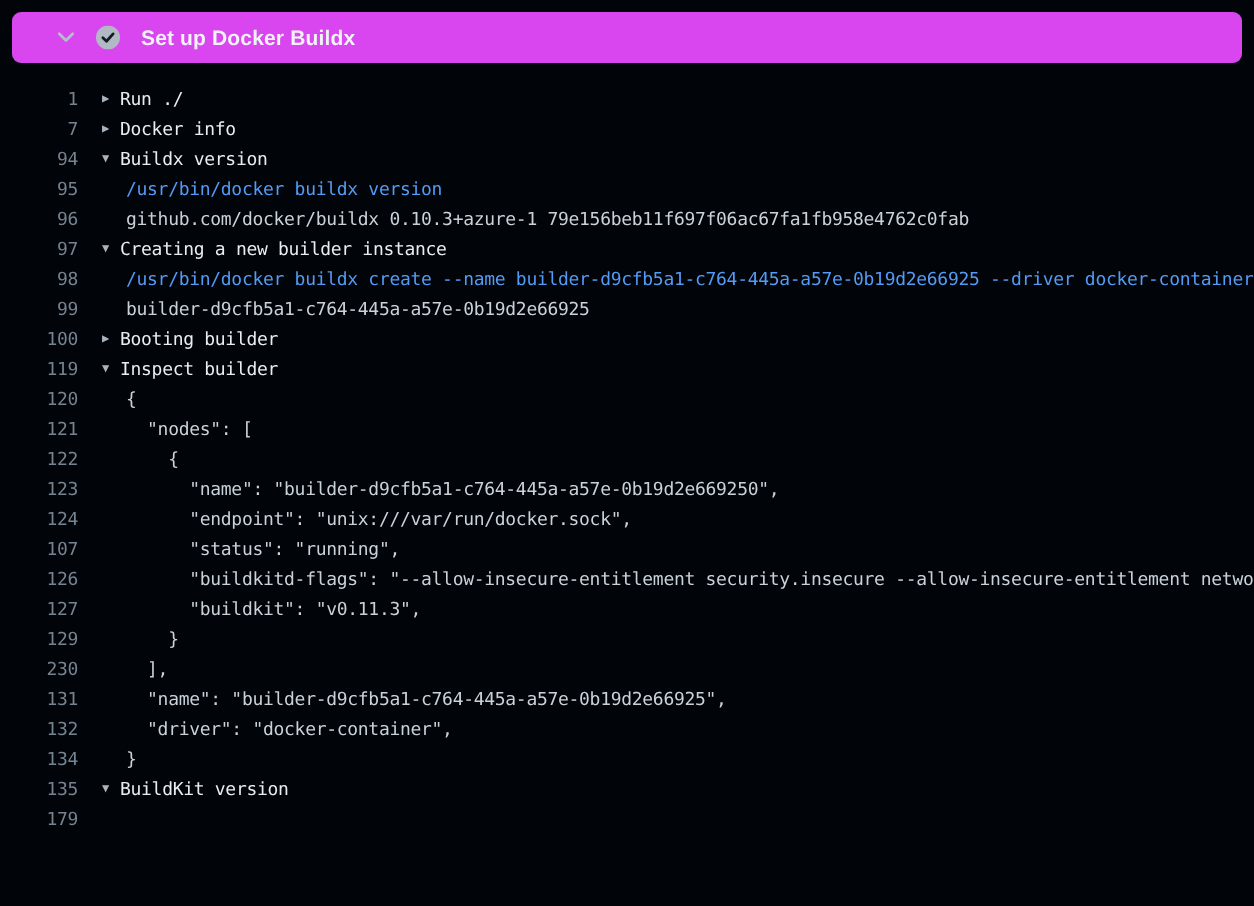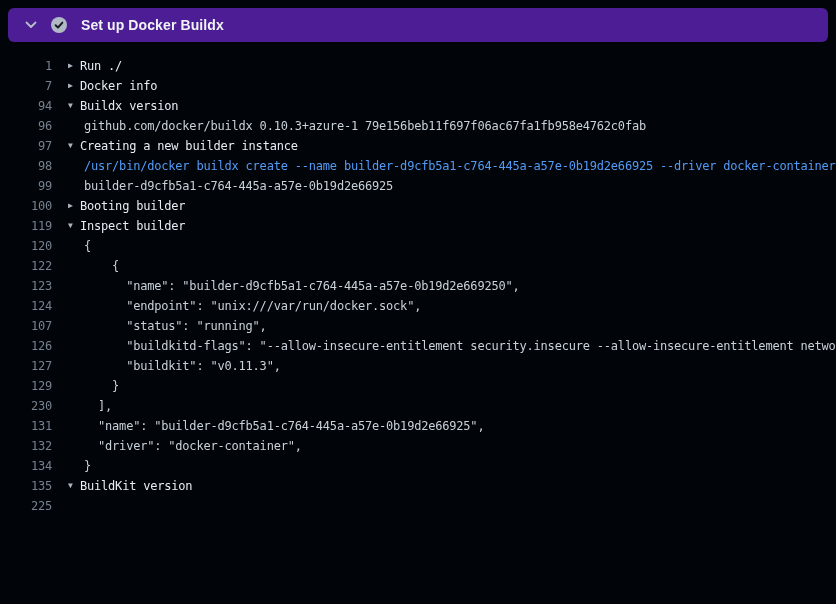--- a/index.html
+++ b/index.html
@@ -7,25 +7,25 @@
     width: 836px; height: 604px;
     background: #010409;
     overflow: hidden;
     position: relative;
     font-family: "Liberation Sans", sans-serif;
   }
   .step-header {
     position: absolute;
     left: 8px; top: 8px; right: 8px;
     height: 34px;
-    background: #4c1d95;
+    background: #d946ef;
     border-radius: 6px;
     display: flex;
     align-items: center;
-    padding-left: 15px;
+    padding-left: 28px;
     box-sizing: border-box;
     cursor: pointer;
   }
   .chev { flex: none; width: 16px; height: 16px; margin-right: 12px; }
   .check { flex: none; width: 16px; height: 16px; margin-right: 14px; }
   .step-title {
     color: #f0f3f6;
     font-size: 14px;
     font-weight: 600;
     letter-spacing: 0.1px;
@@ -83,33 +83,35 @@
     <circle cx="8" cy="8" r="8" fill="#b1bac4"></circle>
     <path d="M4.6 8.2 L7.0 10.5 L11.4 5.6" fill="none" stroke="#161b22" stroke-width="1.9" stroke-linecap="round" stroke-linejoin="round"></path>
   </svg>
   <span class="step-title">Set up Docker Buildx</span>
 </div>
 
 <div class="log">
     <div class="log-row"><a class="line-num">1</a><div class="group-head"><span class="arrow">▶</span><span>Run ./</span></div></div>
     <div class="log-row"><a class="line-num">7</a><div class="group-head"><span class="arrow">▶</span><span>Docker info</span></div></div>
     <div class="log-row"><a class="line-num">94</a><div class="group-head"><span class="arrow">▼</span><span>Buildx version</span></div></div>
+    <div class="log-row"><a class="line-num">95</a><div class="line-text cmd">/usr/bin/docker buildx version</div></div>
     <div class="log-row"><a class="line-num">96</a><div class="line-text">github.com/docker/buildx 0.10.3+azure-1 79e156beb11f697f06ac67fa1fb958e4762c0fab</div></div>
     <div class="log-row"><a class="line-num">97</a><div class="group-head"><span class="arrow">▼</span><span>Creating a new builder instance</span></div></div>
     <div class="log-row"><a class="line-num">98</a><div class="line-text cmd">/usr/bin/docker buildx create --name builder-d9cfb5a1-c764-445a-a57e-0b19d2e66925 --driver docker-container --buildkitd-flags</div></div>
     <div class="log-row"><a class="line-num">99</a><div class="line-text">builder-d9cfb5a1-c764-445a-a57e-0b19d2e66925</div></div>
     <div class="log-row"><a class="line-num">100</a><div class="group-head"><span class="arrow">▶</span><span>Booting builder</span></div></div>
     <div class="log-row"><a class="line-num">119</a><div class="group-head"><span class="arrow">▼</span><span>Inspect builder</span></div></div>
     <div class="log-row"><a class="line-num">120</a><div class="line-text">{</div></div>
+    <div class="log-row"><a class="line-num">121</a><div class="line-text">  "nodes": [</div></div>
     <div class="log-row"><a class="line-num">122</a><div class="line-text">    {</div></div>
     <div class="log-row"><a class="line-num">123</a><div class="line-text">      "name": "builder-d9cfb5a1-c764-445a-a57e-0b19d2e669250",</div></div>
     <div class="log-row"><a class="line-num">124</a><div class="line-text">      "endpoint": "unix:///var/run/docker.sock",</div></div>
     <div class="log-row"><a class="line-num">107</a><div class="line-text">      "status": "running",</div></div>
     <div class="log-row"><a class="line-num">126</a><div class="line-text">      "buildkitd-flags": "--allow-insecure-entitlement security.insecure --allow-insecure-entitlement network.host",</div></div>
     <div class="log-row"><a class="line-num">127</a><div class="line-text">      "buildkit": "v0.11.3",</div></div>
     <div class="log-row"><a class="line-num">129</a><div class="line-text">    }</div></div>
     <div class="log-row"><a class="line-num">230</a><div class="line-text">  ],</div></div>
     <div class="log-row"><a class="line-num">131</a><div class="line-text">  "name": "builder-d9cfb5a1-c764-445a-a57e-0b19d2e66925",</div></div>
     <div class="log-row"><a class="line-num">132</a><div class="line-text">  "driver": "docker-container",</div></div>
     <div class="log-row"><a class="line-num">134</a><div class="line-text">}</div></div>
     <div class="log-row"><a class="line-num">135</a><div class="group-head"><span class="arrow">▼</span><span>BuildKit version</span></div></div>
-    <div class="log-row"><a class="line-num">225</a></div>
+    <div class="log-row"><a class="line-num">179</a></div>
   </div>
 
 </body></html>

